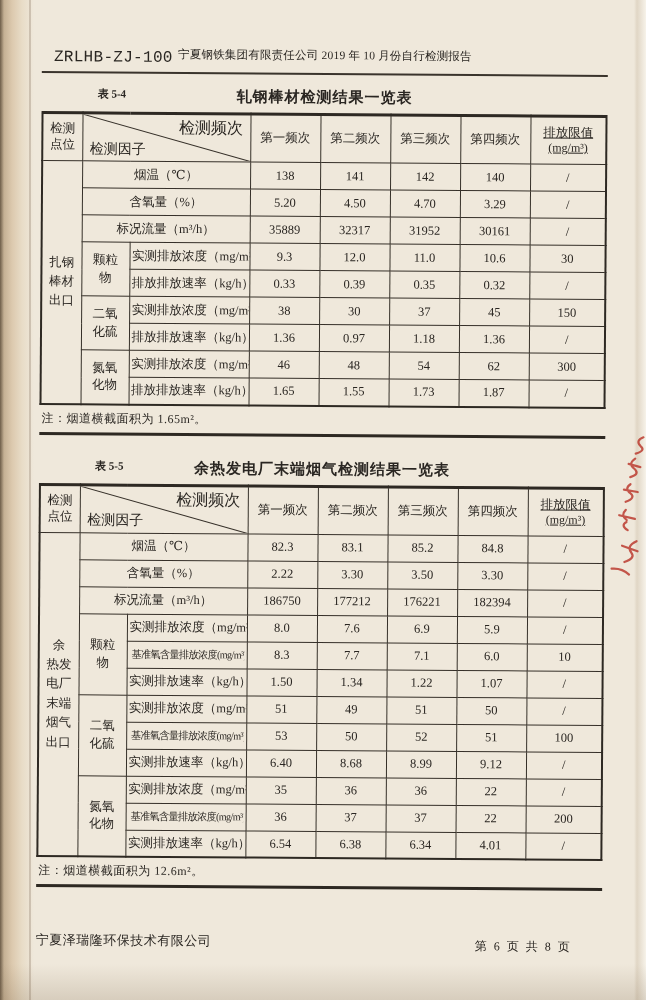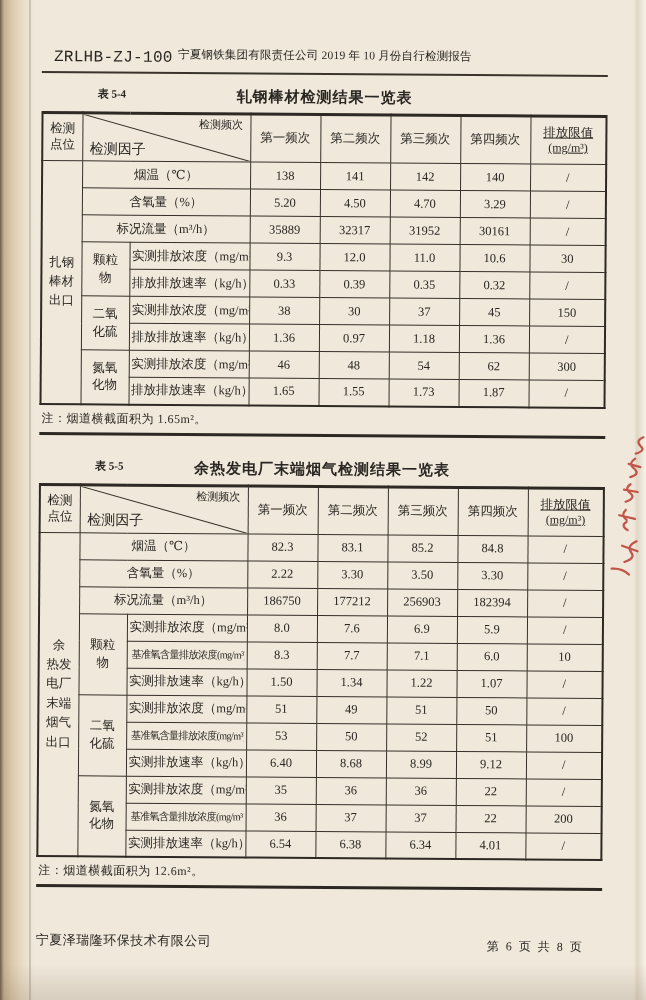--- a/index.html
+++ b/index.html
@@ -34,31 +34,31 @@
   table.rpt th,table.rpt td{border:1px solid #363029;padding:0 2px;text-align:center;vertical-align:middle;
     font-weight:normal;box-sizing:border-box;overflow:hidden;}
   table.rpt th{height:48px;font-size:12.5px;line-height:1.25;}
   table.rpt td{height:27px;font-size:12.5px;}
   td.vlabel{white-space:pre-line;font-size:12.5px;line-height:1.55;}
   td.poll{white-space:pre-line;font-size:12px;line-height:1.4;}
   td.factor{font-size:11.5px;white-space:nowrap;}
   td.factor.tight{font-size:10.5px;letter-spacing:-.6px;transform:scaleX(.96);}
   th.diagcell{position:relative;padding:0;}
   th.diagcell svg{position:absolute;inset:0;width:100%;height:100%;}
-  .diag-top{position:absolute;top:3px;right:7px;font-size:11px;text-align:right;}
+  .diag-top{position:absolute;top:3px;right:7px;font-size:16px;text-align:right;}
   .diag-bottom{position:absolute;bottom:3px;left:7px;font-size:14px;}
   th.limit div{line-height:1.3;text-decoration:underline;}
   .unit-small{font-size:12px;}
 
   .note{font-size:12px;text-align:left;margin:5px 0 4px 2px;letter-spacing:.5px;}
   .gap{height:10px;}
 
   .rpt-footer{position:relative;height:20px;margin-top:44px;}
   .company{position:absolute;left:0;top:0;font-size:13px;letter-spacing:.5px;}
-  .pageno{position:absolute;right:18px;top:4px;font-size:12px;letter-spacing:2px;}
+  .pageno{position:absolute;right:30px;top:4px;font-size:12px;letter-spacing:2px;}
 
   .red-mark{position:absolute;right:-2px;top:428px;opacity:.85;transform:rotate(6deg);}
 </style>
 </head>
 <body>
 
 <div class="page">
   <div class="edge-left"></div>
   <div class="edge-left-crease"></div>
   <div class="edge-right"></div>
@@ -249,21 +249,21 @@
         <td>2.22</td>
         <td>3.30</td>
         <td>3.50</td>
         <td>3.30</td>
         <td>/</td>
       </tr>
       <tr>
         <td class="factor" colspan="2">标况流量（m³/h）</td>
         <td>186750</td>
         <td>177212</td>
-        <td>256903</td>
+        <td>176221</td>
         <td>182394</td>
         <td>/</td>
       </tr>
       <tr>
         <td class="poll" rowspan="3">颗粒
 物</td>
         <td class="factor">实测排放浓度（mg/m³）</td>
         <td>8.0</td>
         <td>7.6</td>
         <td>6.9</td>

